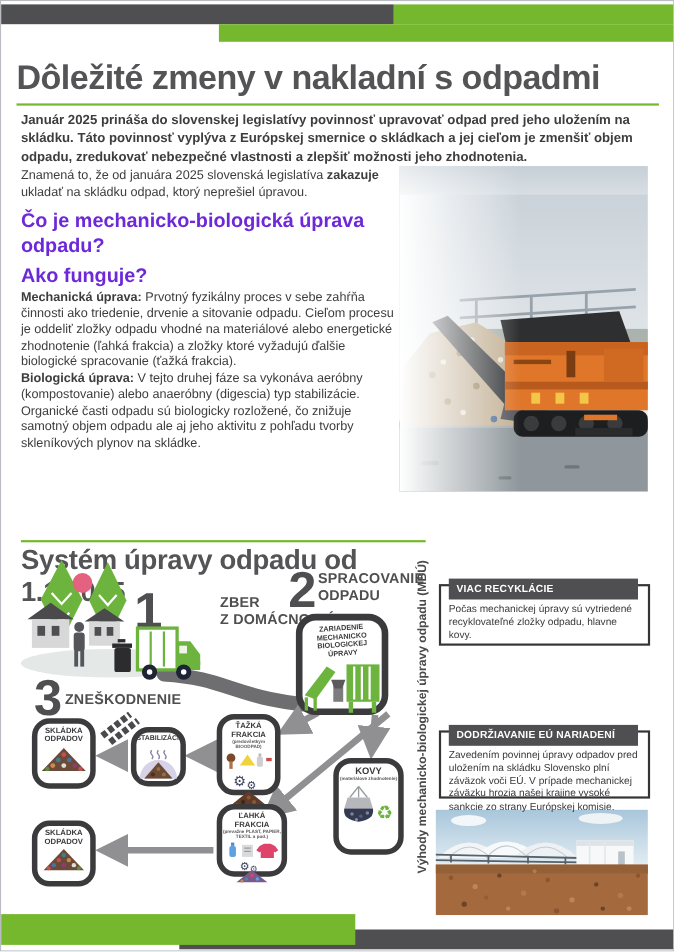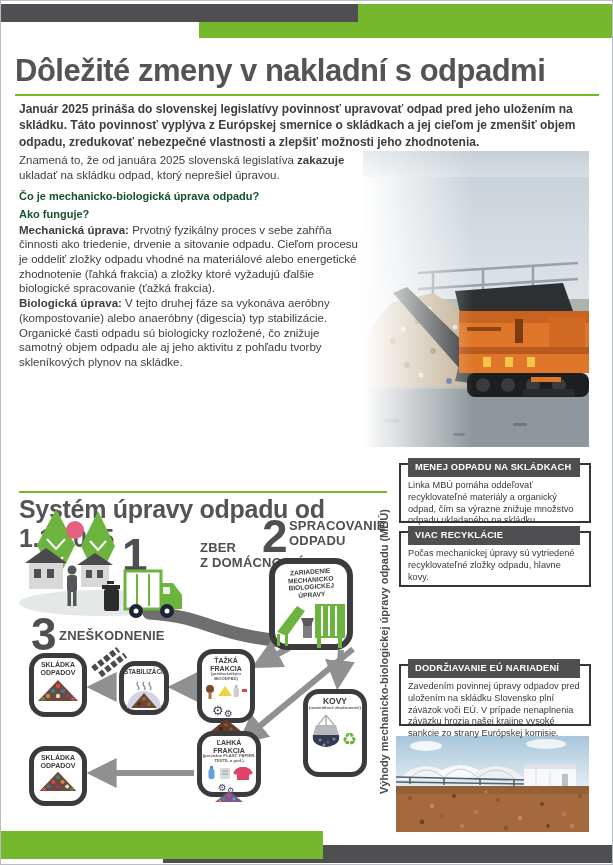--- a/index.html
+++ b/index.html
@@ -7,21 +7,21 @@
   body { background:#eee; font-family:"Liberation Sans", sans-serif; }
   .page { position:relative; width:613px; height:865px; background:#fff;
           border:1px solid #b9bdc1; overflow:hidden; margin:0 auto; }
   .abs { position:absolute; }
   .bar { position:absolute; }
   .title { font-size:31px; font-weight:bold; color:#545456; letter-spacing:-0.5px; }
   .rule { position:absolute; height:2px; background:var(--green,#76b82d); }
   .intro { font-size:12px; font-weight:bold; color:#3d3d3f; line-height:1.36; }
   .article { font-size:11.5px; color:#3d3d3f; line-height:1.28; }
   .article p { margin-bottom:7px; }
-  .article h3 { font-size:11px; font-weight:bold; color:#14532d; margin:3px 0 2px 0; }
+  .article h3 { font-size:18px; font-weight:bold; color:#6d28d9; margin:3px 0 2px 0; }
   .article .closing { font-size:10.8px; margin-top:4px; }
   b.inline { font-weight:bold; }
   .sec-head { font-size:25px; font-weight:bold; color:#545456; letter-spacing:-0.3px; }
   .stepnum { position:absolute; font-size:46px; font-weight:bold; color:var(--dark,#4f4f51); line-height:1; }
   .steplab { position:absolute; font-size:13px; font-weight:bold; color:var(--dark,#4f4f51); line-height:1.15; letter-spacing:0.2px; }
   .dbox { position:absolute; background:#fff; border:5px solid #3b3b3d; border-radius:16px;
           text-align:center; color:#3b3b3d; z-index:5; }
   .dbox .t { font-size:7px; font-weight:bold; line-height:1.1; margin-top:3px; }
   .dbox .s { font-size:4.2px; font-weight:bold; line-height:1.15; color:#5a5a5c; }
   .mbu-label { font-size:6.6px; font-weight:bold; transform:rotate(-4deg); line-height:1.15; margin-top:4px; }
@@ -366,31 +366,27 @@
       <circle cx="22" cy="18" r="2.2" fill="#8c3f6f"></circle>
           <circle cx="32" cy="18" r="2.2" fill="#e0dcd2"></circle>
       <circle cx="7" cy="21" r="2" fill="#c94f4f"></circle>
           <circle cx="37" cy="21" r="2" fill="#5f8c3f"></circle>
         </g>
     </svg>
   </div>
 
   <div class="vlabel">Výhody mechanicko-biologickej úpravy odpadu (MBÚ)</div>
 
-  <div class="benefit" style="top:462px;height:60px;">
-    <div class="hdr">MENEJ ODPADU NA SKLÁDKACH</div>
-    <div class="bdy">Linka MBÚ pomáha oddeľovať recyklovateľné materiály a organický odpad, čím sa výrazne znižuje množstvo odpadu ukladaného na skládku.</div>
-  </div>
   <div class="benefit" style="top:530px;height:56px;">
     <div class="hdr">VIAC RECYKLÁCIE</div>
     <div class="bdy">Počas mechanickej úpravy sú vytriedené recyklovateľné zložky odpadu, hlavne kovy.</div>
   </div>
   <div class="benefit" style="top:663px;height:62px;">
     <div class="hdr">DODRŽIAVANIE EÚ NARIADENÍ</div>
-    <div class="bdy">Zavedením povinnej úpravy odpadov pred uložením na skládku Slovensko plní záväzok voči EÚ. V prípade nenaplnenia záväzku hrozia našej krajine vysoké sankcie zo strany Európskej komisie.</div>
+    <div class="bdy">Zavedením povinnej úpravy odpadov pred uložením na skládku Slovensko plní záväzok voči EÚ. V prípade mechanickej záväzku hrozia našej krajine vysoké sankcie zo strany Európskej komisie.</div>
   </div>
 
   <svg class="abs" style="left:395px;top:735px;z-index:2;" width="193" height="96" viewBox="0 0 193 96">
     <defs>
       <linearGradient id="bsky" x1="0" y1="0" x2="0" y2="1">
         <stop offset="0" stop-color="#a8c6db"></stop>
           <stop offset="1" stop-color="#e2ecf2"></stop>
       </linearGradient>
     </defs>
     <rect x="0" y="0" width="193" height="50" fill="url(#bsky)"></rect>

